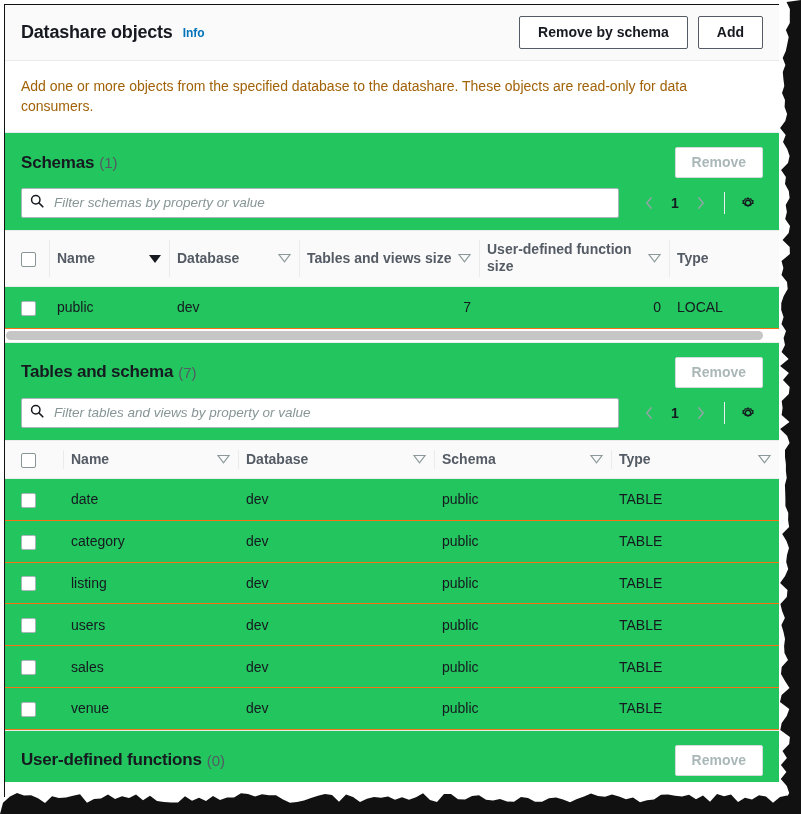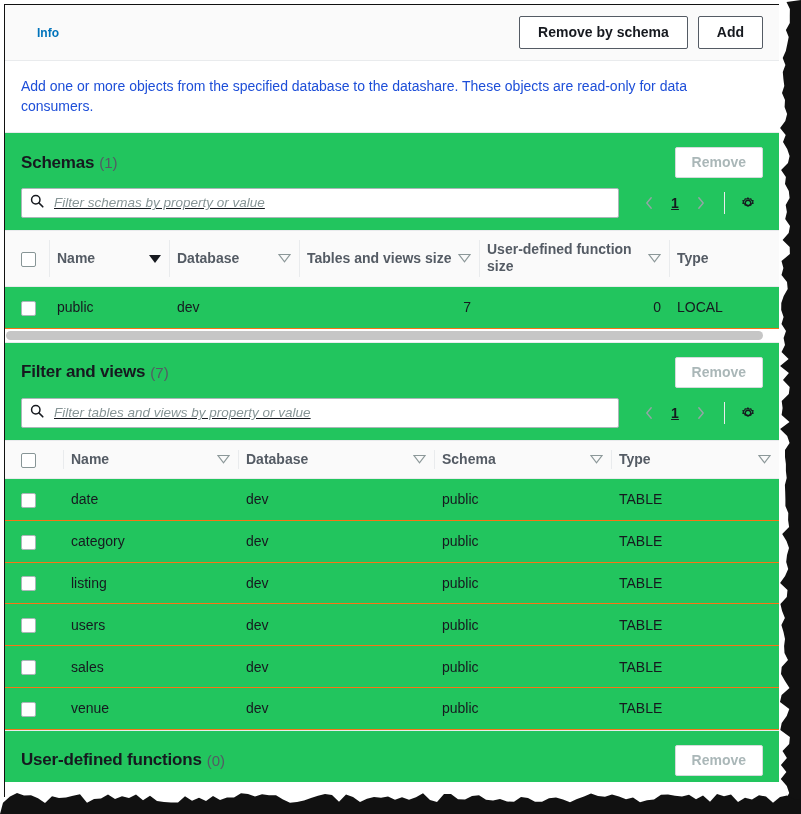--- a/index.html
+++ b/index.html
@@ -57,21 +57,21 @@
   .panel-title {
     font-size: 18px;
     font-weight: bold;
     color: #16191f;
     letter-spacing: -0.2px;
   }
   .info-link {
     color: #0073bb;
     font-size: 12px;
     font-weight: bold;
-    margin-left: 16px;
+    margin-left: 10px;
     text-decoration: none;
     cursor: pointer;
   }
   .head-actions {
     margin-left: auto;
     display: flex;
     gap: 10px;
     align-items: center;
   }
   .btn {
@@ -91,21 +91,21 @@
   .btn:disabled, .btn.disabled {
     border-color: #d5dbdb;
     color: #aab7b8;
     cursor: default;
   }
 
   
   .desc {
     padding: 16px;
     font-size: 14px;
-    color: #1d4ed8;
+    color: #a16207;
     border-bottom: 1px solid #e9ebed;
     line-height: 1.4;
   }
 
   
   .section { background: #22c55e; }
   .section-head {
     display: flex;
     align-items: center;
     padding: 14px 16px 6px 16px;
@@ -122,21 +122,20 @@
     color: #545b64;
     margin-left: 5px;
   }
   .section-actions { margin-left: auto; }
 
   .tools {
     display: flex;
     align-items: center;
     padding: 4px 16px 12px 16px;
     gap: 0;
-    text-decoration: underline;
   }
   .search-box {
     flex: 0 0 598px;
     height: 30px;
     border: 1px solid #aab7b8;
     border-radius: 2px;
     background: #fff;
     display: flex;
     align-items: center;
     padding: 0 8px;
@@ -276,20 +275,21 @@
     align-items: center;
   }
 </style>
 </head>
 <body>
 
 <div id="page">
   <div id="viewport">
 
     <div class="panel-head">
+      <span class="panel-title">Datashare objects</span>
       <a class="info-link" href="#">Info</a>
       <div class="head-actions">
         <button class="btn">Remove by schema</button>
         <button class="btn">Add</button>
       </div>
     </div>
 
     <div class="desc">Add one or more objects from the specified database to the datashare. These objects are read-only for data consumers.</div>
 
     <div class="section">
@@ -406,21 +406,21 @@
         </tbody>
       </table>
 
       <div class="hscroll">
         <div class="thumb"></div>
       </div>
     </div>
 
     <div class="section section-divider">
       <div class="section-head">
-        <span class="section-title">Filter and views</span>
+        <span class="section-title">Tables and schema</span>
         <span class="section-count">(7)</span>
         <div class="section-actions">
           <button class="btn small disabled" disabled="">Remove</button>
         </div>
       </div>
 
       <div class="tools">
         <div class="search-box">
           <span>
             <svg width="14" height="14" viewBox="0 0 16 16" fill="none" aria-hidden="true">

